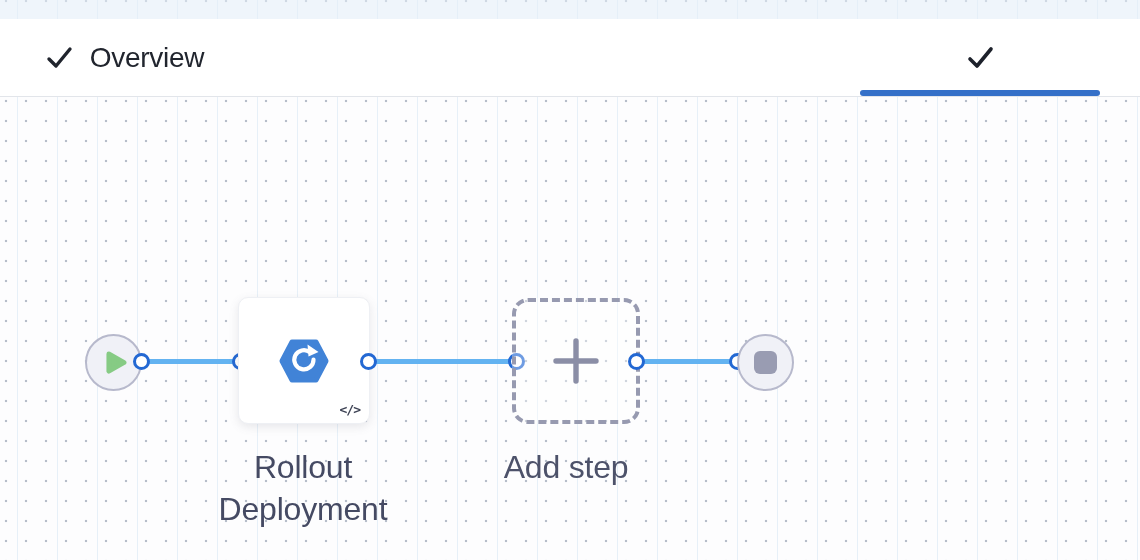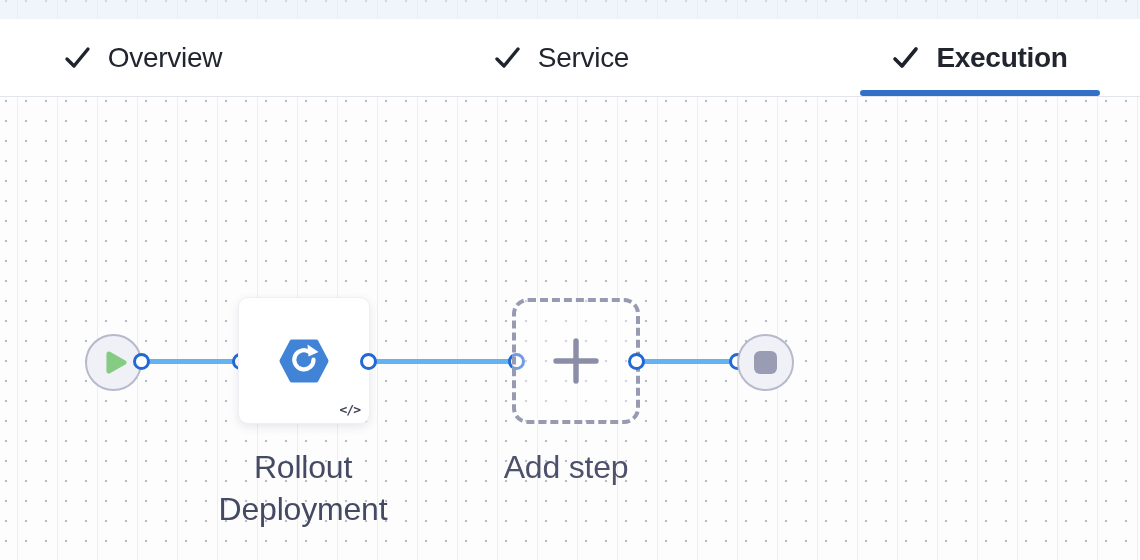--- a/index.html
+++ b/index.html
@@ -34,21 +34,21 @@
   
   .tabbar {
     position: absolute;
     left: 0; top: 19px;
     width: 100%; height: 78px;
     background: #ffffff;
     border-bottom: 1px solid #e2e5ea;
     display: flex;
     justify-content: space-between;
     align-items: stretch;
-    padding-left: 23px;
+    padding-left: 5px;
     padding-right: 40px;
     z-index: 5;
   }
   .tab {
     position: relative;
     width: 240px;
     display: flex;
     align-items: center;
     justify-content: center;
     gap: 17px;
@@ -175,34 +175,26 @@
   <div class="tabbar">
 
     <div class="tab">
       <svg class="tab-check" viewBox="0 0 27 27">
         <polyline points="3,15 10,22 24,5" fill="none" stroke="#20242d" stroke-width="3.4" stroke-linecap="round" stroke-linejoin="round"></polyline>
       </svg>
       <span class="tab-label">Overview</span>
 
     </div>
 
-    <div class="tab">
-      <svg class="tab-check" viewBox="0 0 27 27">
-        <polyline points="3,15 10,22 24,5" fill="none" stroke="#20242d" stroke-width="3.4" stroke-linecap="round" stroke-linejoin="round"></polyline>
-      </svg>
-      <span class="tab-label">Service</span>
-
-    </div>
 
 
     <div class="tab active">
       <svg class="tab-check" viewBox="0 0 27 27">
         <polyline points="3,15 10,22 24,5" fill="none" stroke="#1d212b" stroke-width="3.6" stroke-linecap="round" stroke-linejoin="round"></polyline>
       </svg>
-      <span class="tab-label">Execution</span>
       <div class="active-underline"></div>
     </div>
 
   </div>
 
   <div>
 
     <div class="round-node start-node">
       <svg class="play-icon" viewBox="0 0 24 26">
         <polygon points="4,4 20,13 4,22" fill="#86cb84" stroke="#86cb84" stroke-width="5" stroke-linejoin="round"></polygon>

